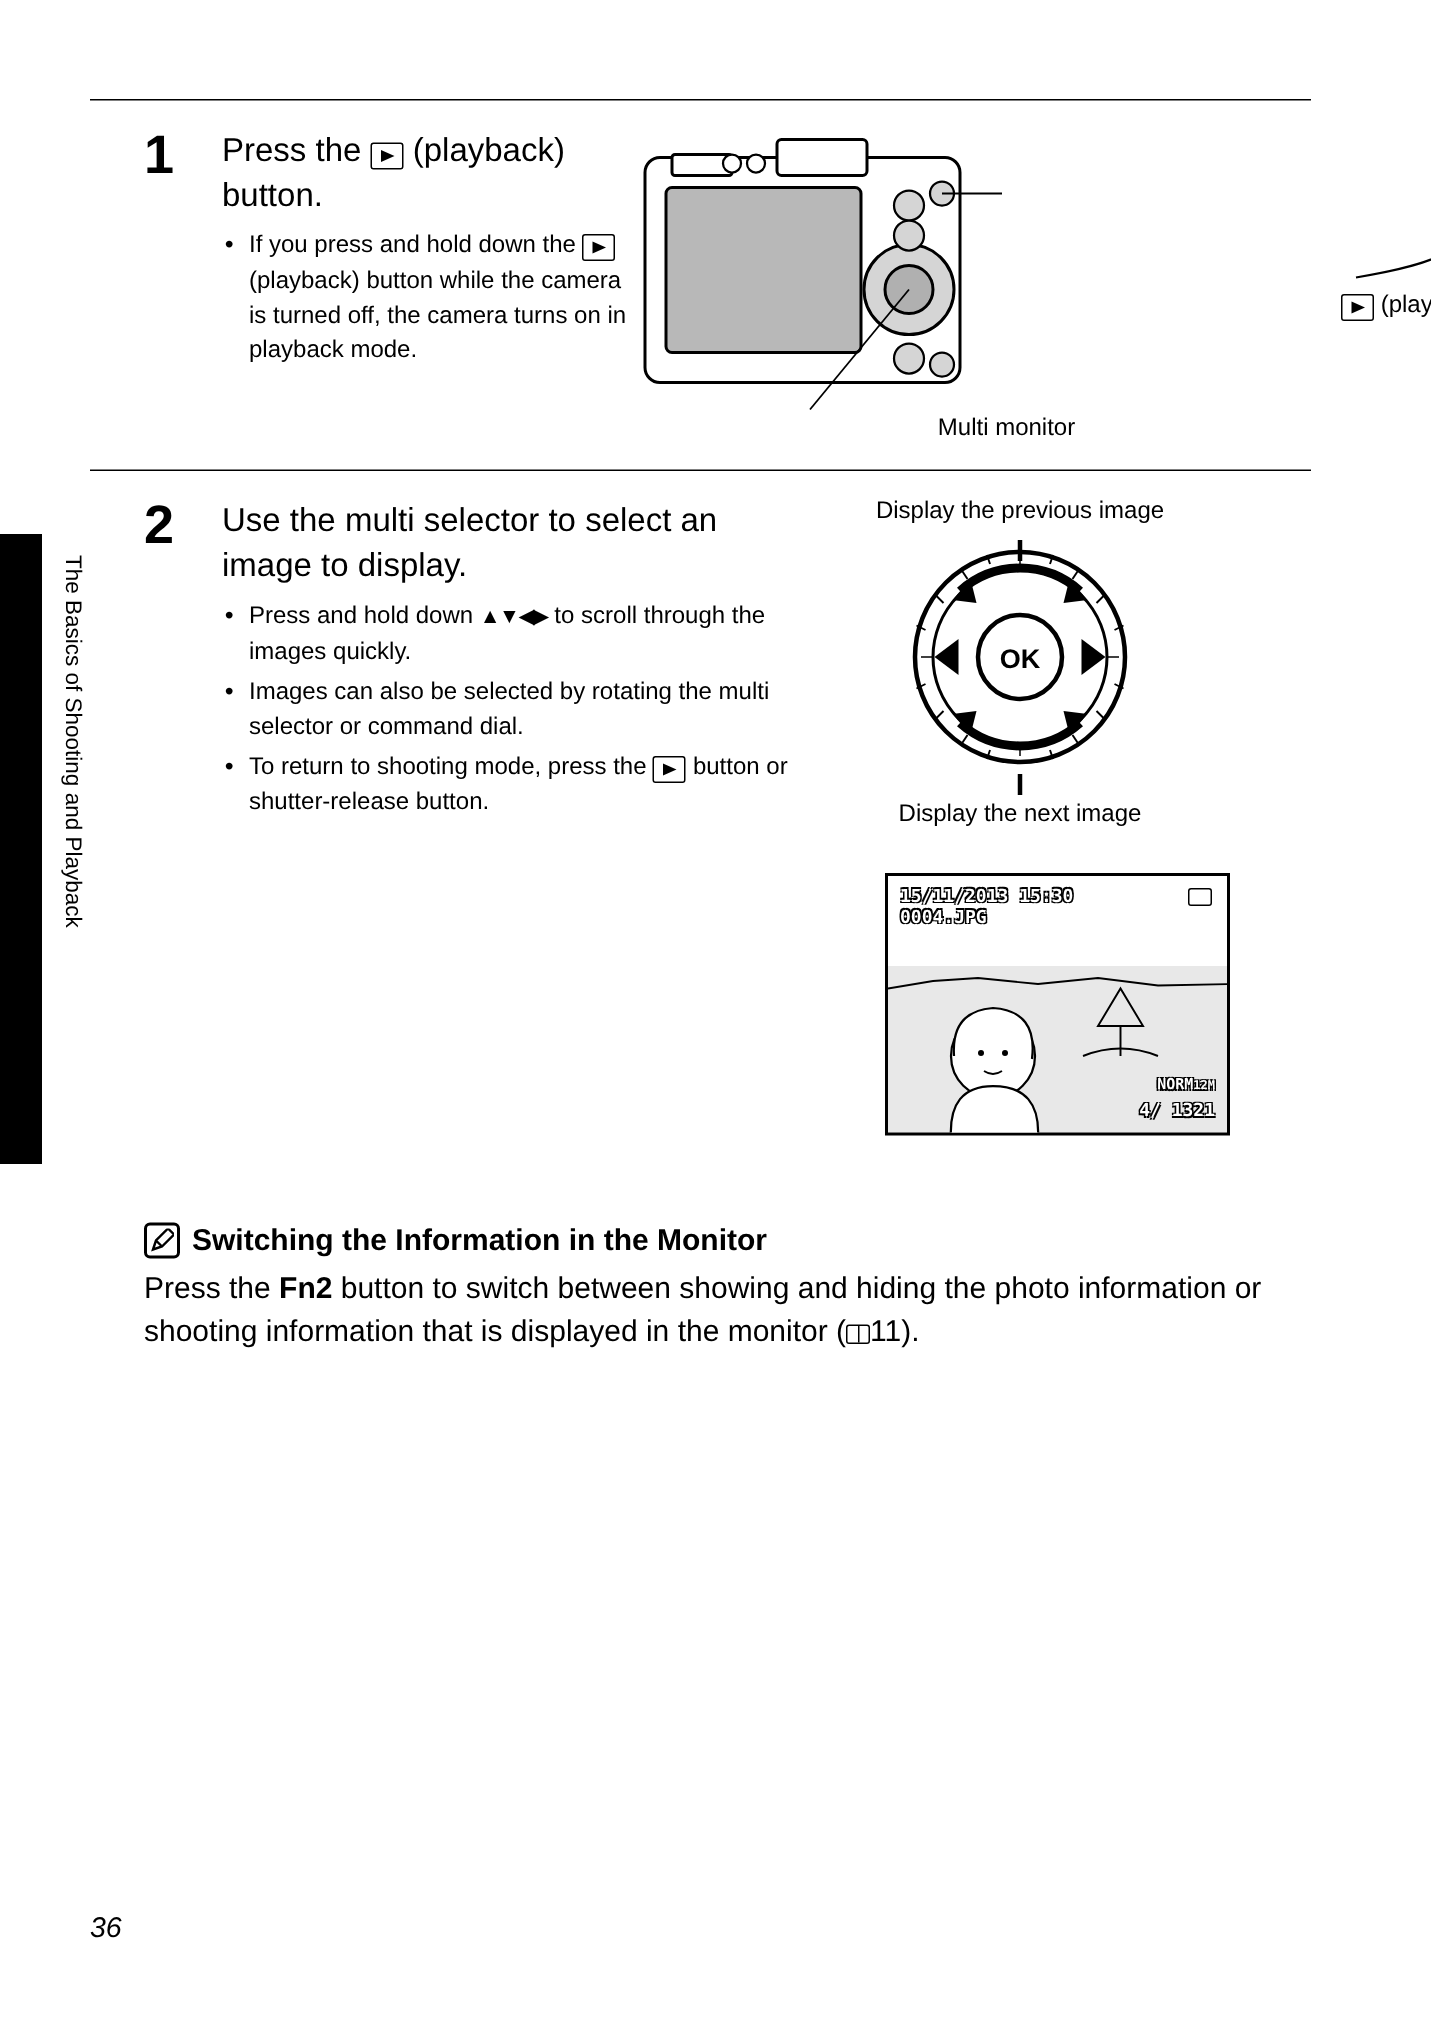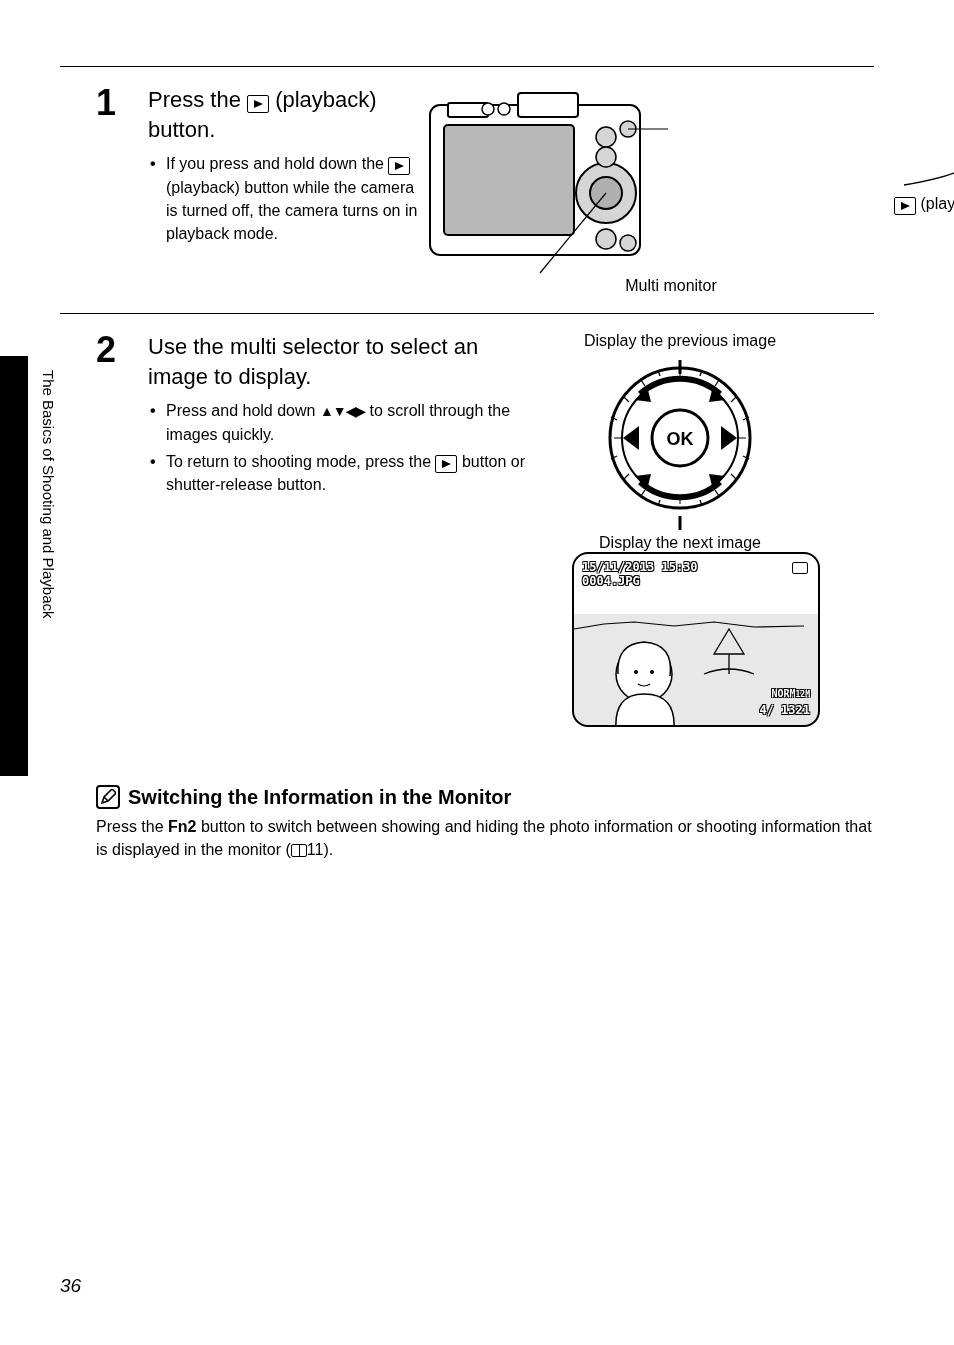--- a/index.html
+++ b/index.html
@@ -105,24 +105,25 @@
     }
     .caption { font-size: 16px; text-align: center; }
     .step2-right { width: 280px; }
     .ms-illustration {
       width: 220px;
       height: 160px;
       margin: 8px auto;
       display: block;
     }
     .screen-preview {
-      width: 248px;
+      width: 230px;
       height: 175px;
       border: 2px solid #000;
-      border-radius: 16px;
+      border-radius: 0;
+      margin-top: 30px;
       margin-left: auto;
       position: relative;
       background: linear-gradient(180deg, #fff 0%, #fff 35%, #e8e8e8 35%, #e8e8e8 100%);
       overflow: hidden;
     }
     .screen-datetime {
       position: absolute;
       left: 8px;
       top: 6px;
       font-family: monospace;
@@ -175,21 +176,21 @@
     .note-icon {
       width: 24px;
       height: 24px;
       border: 2px solid #000;
       border-radius: 4px;
       display: inline-flex;
       align-items: center;
       justify-content: center;
     }
     .note-title { font-weight: 700; font-size: 20px; }
-    .note-body { font-size: 16px; font-weight: 300; line-height: 1.45; }
+    .note-body { font-size: 20px; font-weight: 300; line-height: 1.45; }
     .fn2 { font-weight: 700; font-family: Arial, sans-serif; }
     .book-icon {
       display: inline-block;
       width: 16px;
       height: 13px;
       border: 1.2px solid #000;
       border-radius: 2px 2px 2px 2px;
       position: relative;
       vertical-align: -2px;
     }
@@ -291,20 +292,21 @@
 
   <hr class="sep">
 
   <div class="step">
     <div class="step-number">2</div>
     <div class="step-content step2-row">
       <div class="step2-left">
         <div class="step-heading">Use the multi selector to select an image to display.</div>
         <ul class="bullet-list">
           <li>Press and hold down <span class="arrow-glyphs">▲▼◀▶</span> to scroll through the images quickly.</li>
+          <li>Images can also be selected by rotating the multi selector or command dial.</li>
           <li>To return to shooting mode, press the <span class="inline-icon">
                 <svg width="12" height="10" viewBox="0 0 12 10">
                   <polygon points="2,1 11,5 2,9" fill="#000"></polygon>
                 </svg>
               </span> button or shutter-release button.</li>
         </ul>
       </div>
 
       <div class="step2-right">
         <div class="caption">Display the previous image</div>

